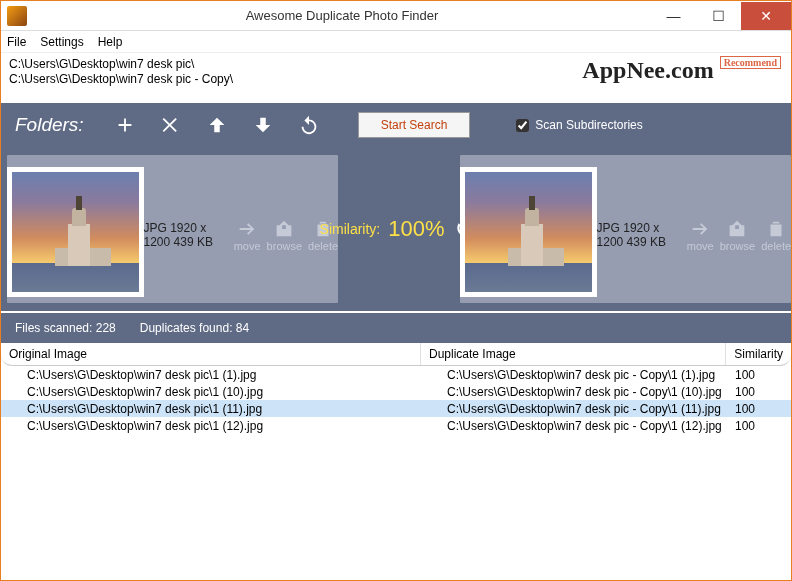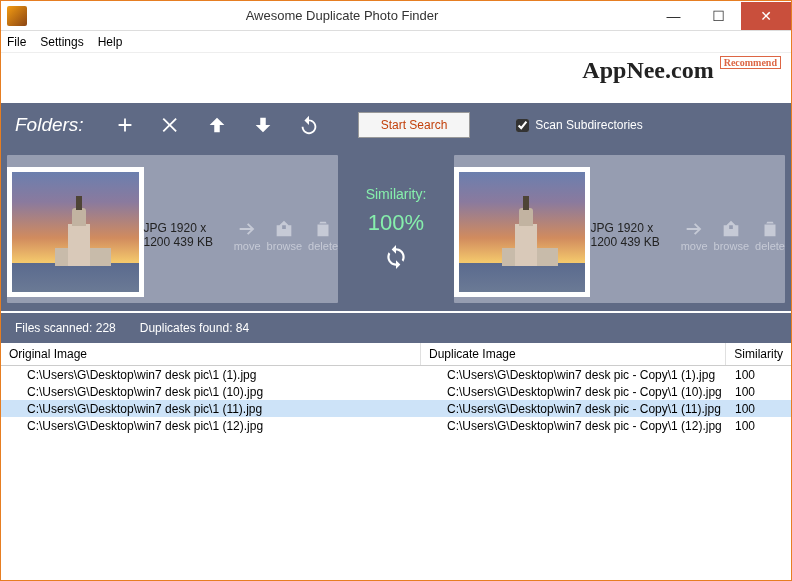--- a/index.html
+++ b/index.html
@@ -30,27 +30,27 @@
 .sky { position: absolute; inset: 0; background: linear-gradient(#6b7fae 0%, #8a7a9e 25%, #d18b5e 55%, #f4c86c 75%, #f9d988 100%); }
 .sea { position: absolute; left: 0; right: 0; bottom: 0; height: 24%; background: linear-gradient(#5a6a8e, #6b7a95); }
 .tower { position: absolute; left: 44%; bottom: 22%; width: 22px; height: 42px; background: #d9c9b9; }
 .tower::before { content: ""; position: absolute; left: 4px; top: -16px; width: 14px; height: 18px; background: #c2b3a1; border-radius: 3px 3px 0 0; }
 .tower::after { content: ""; position: absolute; left: 8px; top: -28px; width: 6px; height: 14px; background: #4e4436; }
 .bldg { position: absolute; left: 34%; bottom: 22%; width: 56px; height: 18px; background: #c8bbaa; }
 .meta-line { font-size: 12px; color: #222; margin-top: 6px; }
 .action-row { display: flex; gap: 6px; margin-top: 6px; }
 .action { display: flex; flex-direction: column; align-items: center; color: #c6cad6; font-size: 11px; }
 .action svg { width: 22px; height: 22px; fill: #c6cad6; }
-.sim-panel { width: 110px; background: #5f6a85; color: #86efac; display: flex; flex-direction: column; align-items: center; justify-content: center; gap: 8px; }
+.sim-panel { width: 110px; background: #5f6a85; color: #fde047; display: flex; flex-direction: row; align-items: center; justify-content: center; gap: 8px; }
 .sim-label { font-size: 14px; }
 .sim-value { font-size: 22px; }
 .sim-panel svg { width: 26px; height: 26px; fill: #fff; }
 .stats-bar { background: #5f6a85; color: #fff; padding: 8px 14px; font-size: 12px; display: flex; gap: 24px; margin-top: 2px; }
 .results { background: #fff; }
-.results-header { display: flex; border-bottom: 1px solid #ccc; font-size: 12px; }
+.results-header { display: flex; border-bottom: 1px solid #ccc; font-size: 12px; border-radius: 11px; }
 .col { padding: 4px 8px; border-right: 1px solid #e0e0e0; }
 .col1 { flex: 0 0 420px; }
 .col2 { flex: 1; }
 .col3 { flex: 0 0 64px; text-align: left; border-right: none; }
 .results-body { font-size: 12px; }
 .row { display: flex; height: 17px; align-items: center; }
 .row .col { padding: 1px 8px 1px 26px; border-right: none; white-space: nowrap; overflow: hidden; }
 .row .col3 { padding-left: 8px; }
 .row.selected { background: #cde3f8; }
 </style>
@@ -67,20 +67,24 @@
   </div>
 </div>
 
 <div class="menubar">
   <span>File</span>
   <span>Settings</span>
   <span>Help</span>
 </div>
 
 <div class="paths-section">
+  <div class="paths-list">
+    <div>C:\Users\G\Desktop\win7 desk pic\</div>
+    <div>C:\Users\G\Desktop\win7 desk pic - Copy\</div>
+  </div>
   <div class="appnee-logo">
     <span>AppNee.com</span> <i>Recommend</i>
   </div>
 </div>
 
 <div class="toolbar">
   <span class="toolbar-label">Folders:</span>
   <div class="tool-icon">
       <svg viewBox="0 0 24 24">
         <path d="M19 13h-6v6h-2v-6H5v-2h6V5h2v6h6v2z"></path>

